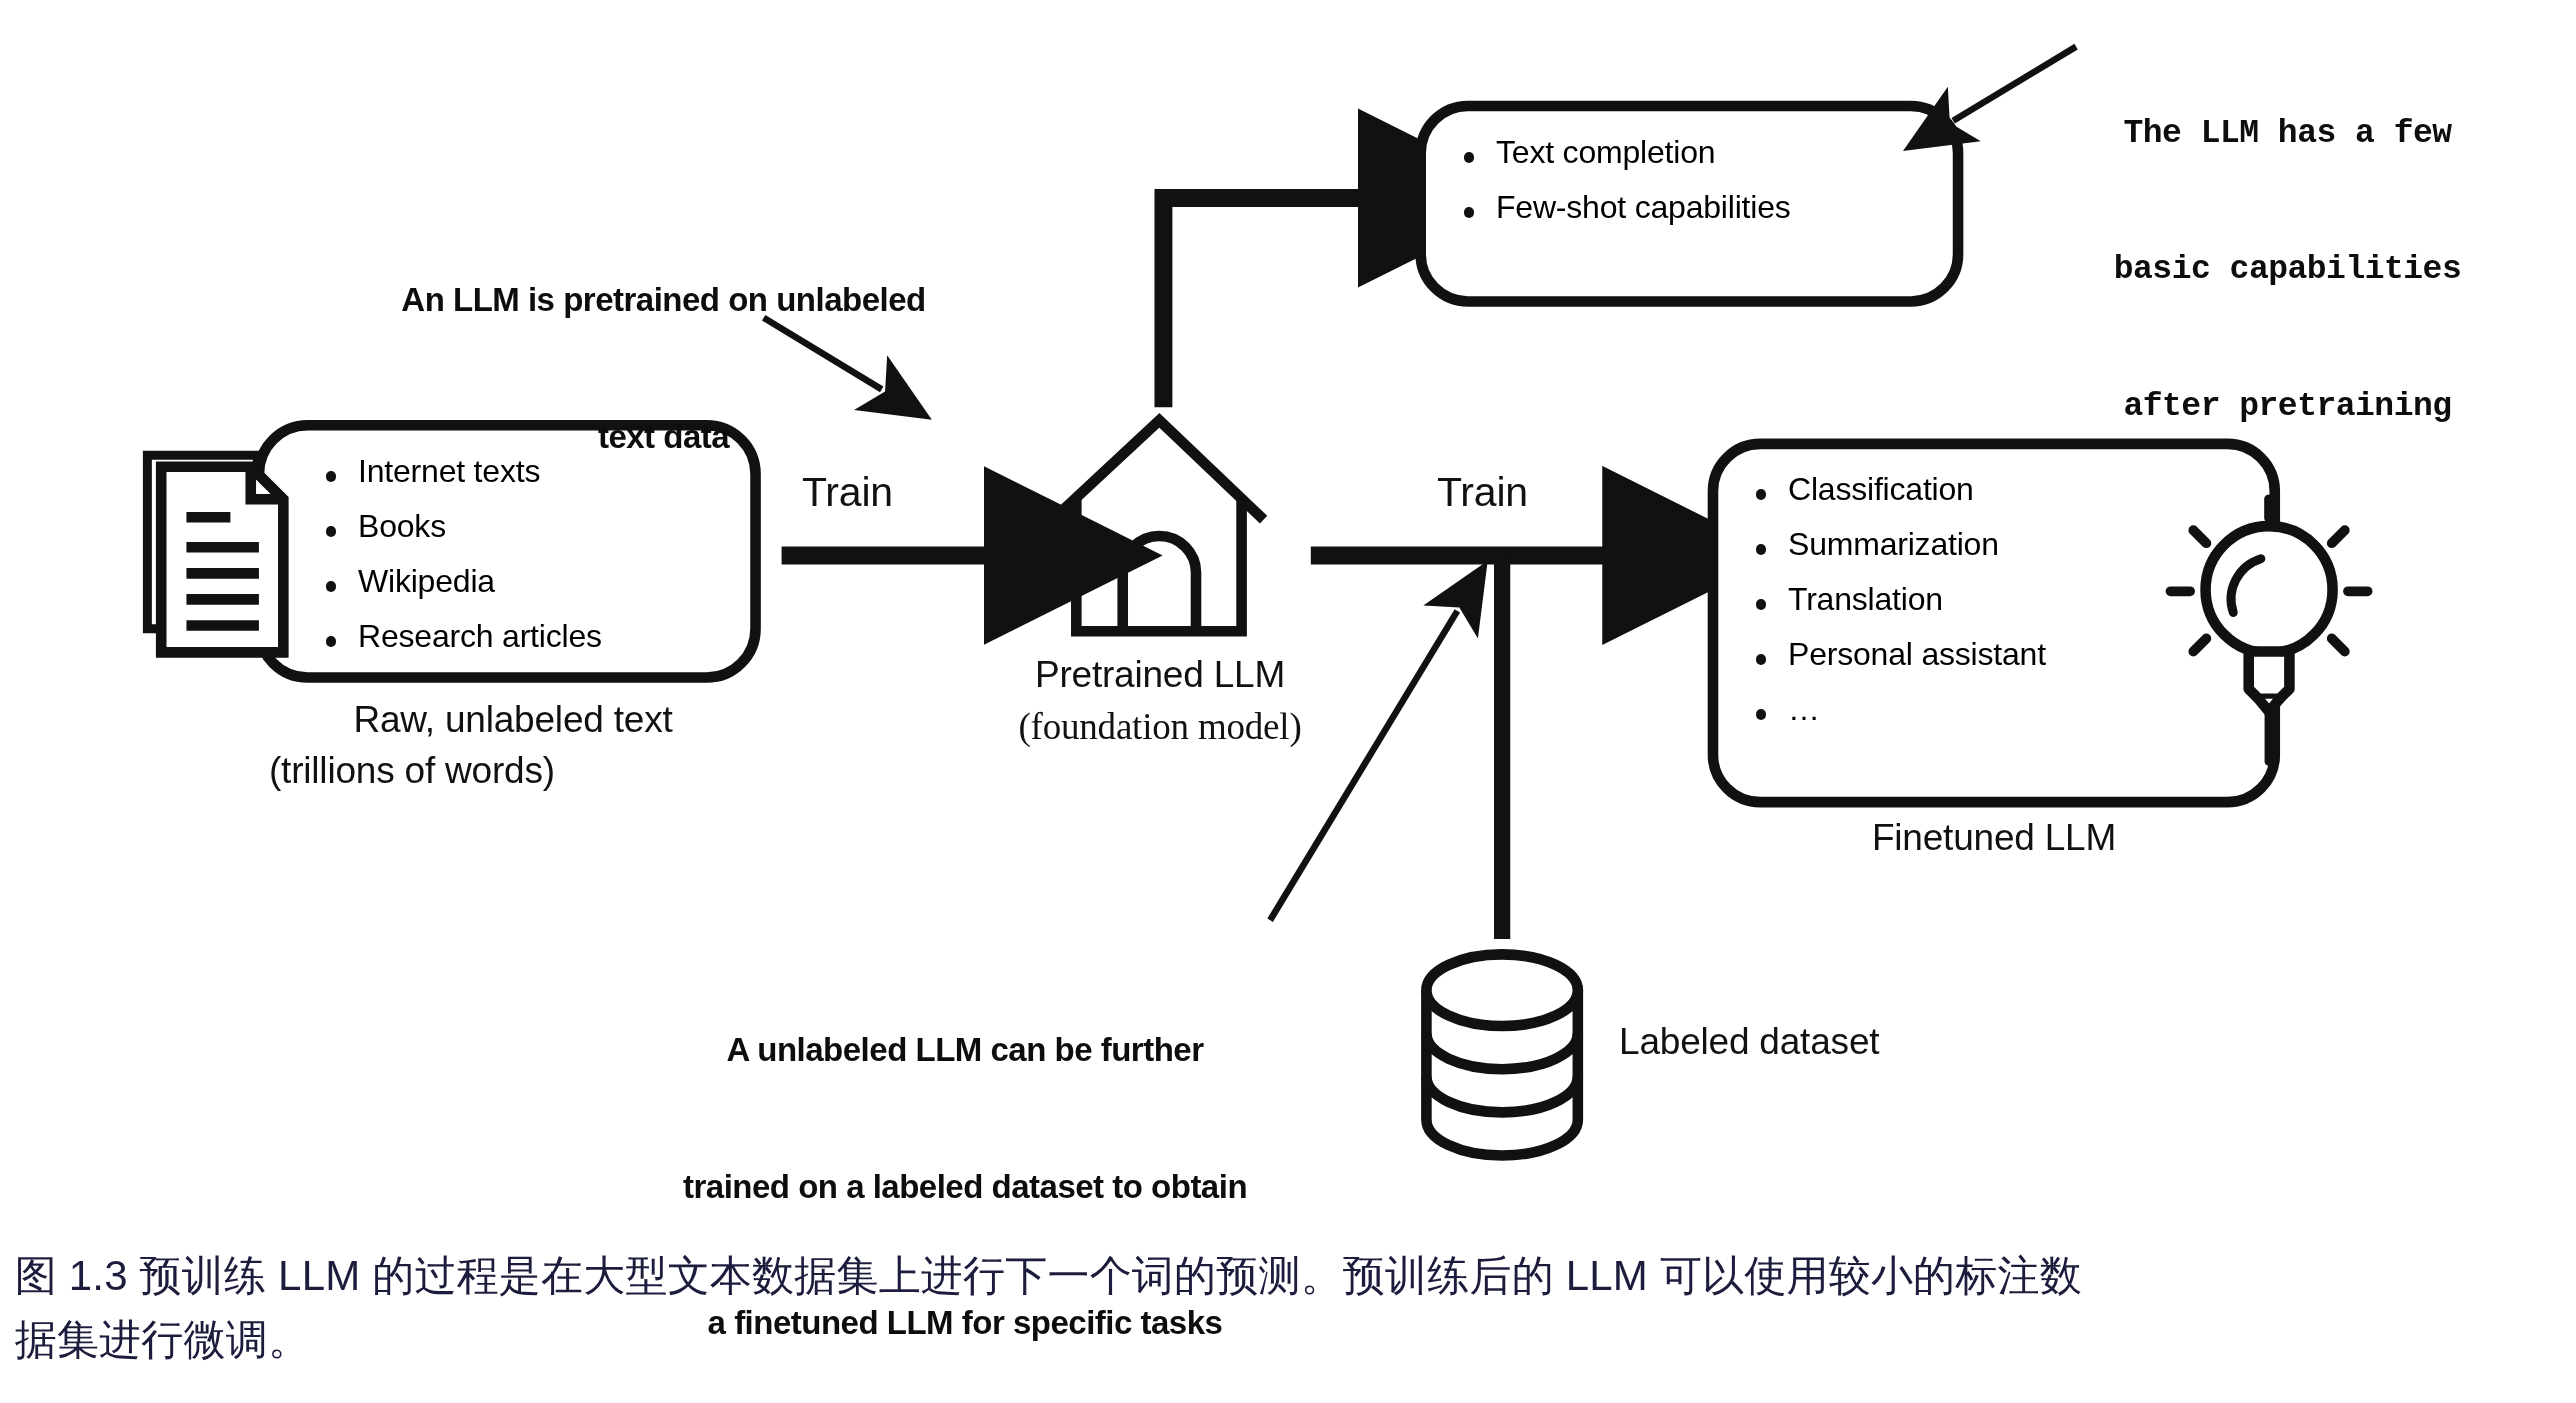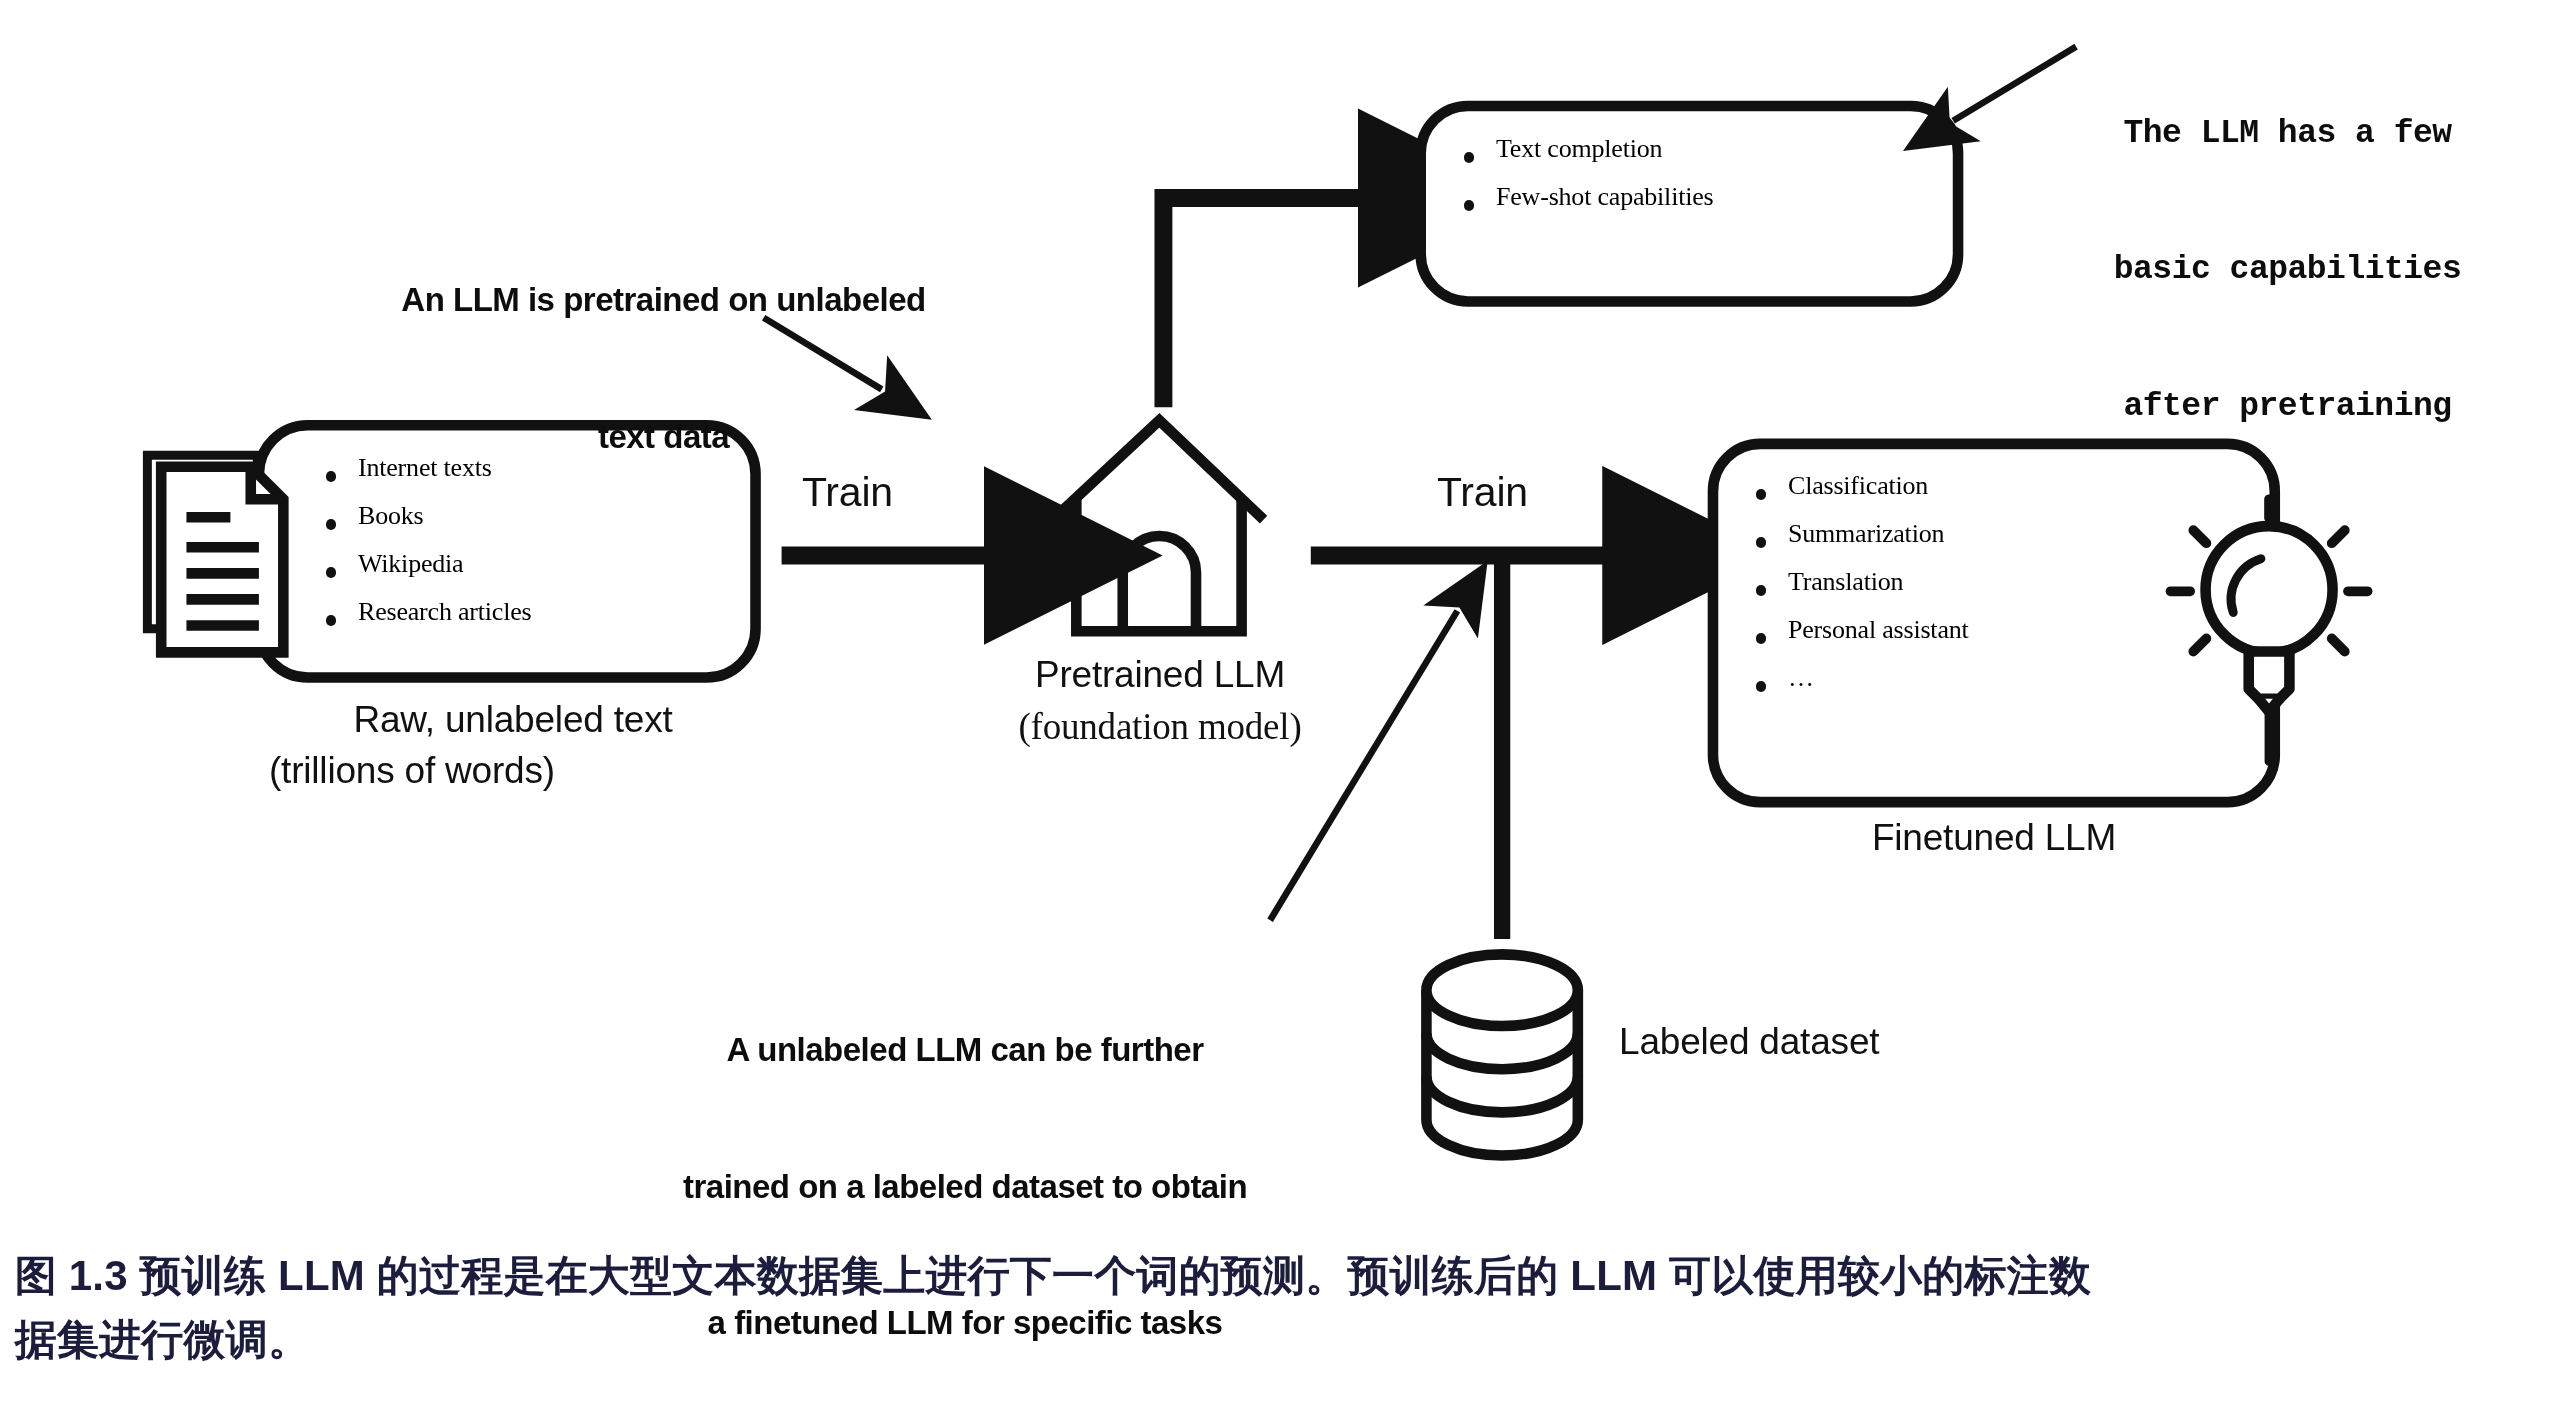--- a/index.html
+++ b/index.html
@@ -31,38 +31,38 @@
     white-space: pre;
     line-height: 1.28;
   }
   .plain {
     font-family: "Liberation Sans", sans-serif;
     font-weight: 400;
     font-size: 37px;
     letter-spacing: -0.2px;
   }
   .bulletitem {
-    font-family: Liberation Serif, serif;
+    font-family: Liberation Sans, sans-serif;
     font-weight: 400;
-    font-size: 26px;
+    font-size: 32px;
     letter-spacing: -0.2px;
   }
   .annot {
     font-family: "Liberation Sans", sans-serif;
     font-weight: 700;
     font-size: 33px;
     text-align: center;
     letter-spacing: -0.5px;
     line-height: 1.38;
     color: #0d0d0d;
   }
   .caption {
     position: absolute;
     font-family: "Liberation Sans", sans-serif;
-    font-weight: 700;
+    font-weight: 400;
     font-size: 42px;
     color: #1c1c3d;
     line-height: 1.52;
     letter-spacing: 0.2px;
   }
   ul.blist {
     list-style: none;
     margin: 0;
     padding: 0;
   }

